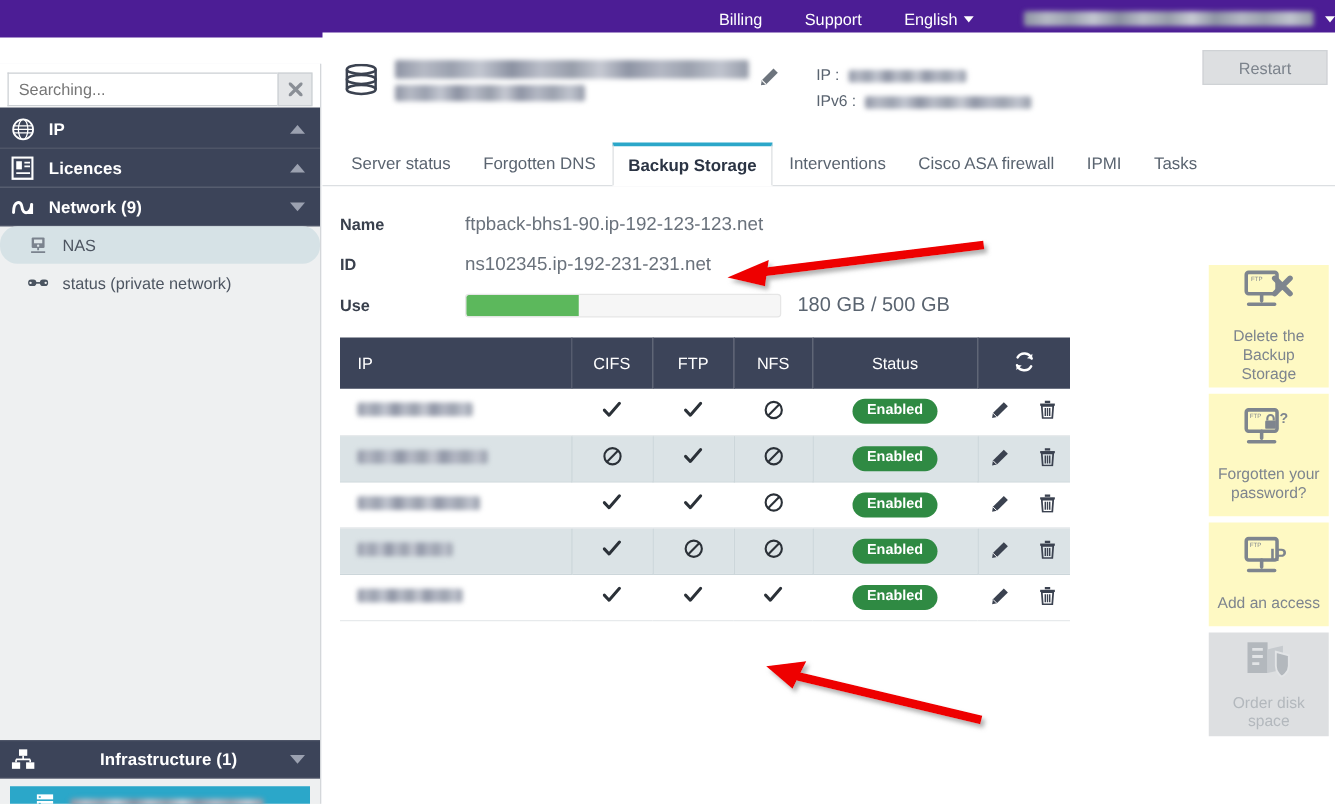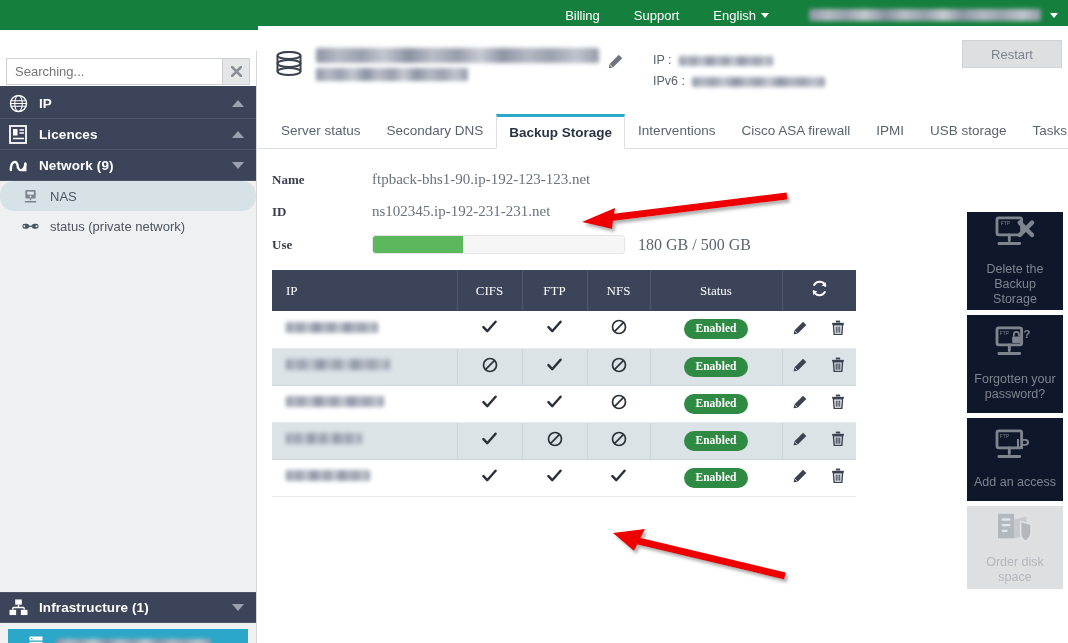--- a/index.html
+++ b/index.html
@@ -7,23 +7,22 @@
     width: 1068px; height: 643px;
     font-family: "Liberation Sans", sans-serif;
     background: #ffffff;
     overflow: hidden;
   }
   #app { position: relative; width: 1068px; height: 643px; }
 
   
   .topbar {
     position: absolute; top: 0; left: 0; width: 1068px; height: 30px;
-    background: #15803d;
+    background: #4c1d95;
     display: flex; align-items: center; justify-content: flex-end;
-    padding-right: 10px;
   }
   .topbar-link {
     color: #ffffff; font-size: 13px; margin-right: 34px;
     text-decoration: none; white-space: nowrap;
   }
   .topbar-lang { color:#ffffff; font-size:13px; margin-right: 40px; display:flex; align-items:center; gap:5px;}
   .caret-down {
     width: 0; height: 0; border-left: 4px solid transparent;
     border-right: 4px solid transparent; border-top: 5px solid #ffffff;
     display: inline-block;
@@ -98,21 +97,21 @@
 
   .tabs { display: flex; align-items: flex-end; margin-top: 22px; padding-left: 10px;
           border-bottom: 1px solid #dcdfe2; height: 35px; position: relative; }
   .tab { font-size: 13.5px; color: #5a6470; padding: 0 13px; line-height: 34px; cursor: pointer; white-space:nowrap;}
   .tab.active {
     color: #2b3444; font-weight: bold; background: #fff;
     border: 1px solid #dcdfe2; border-bottom: 1px solid #fff;
     border-top: 3px solid #2ba7c9; margin-bottom: -1px; line-height: 31px; padding: 0 12px;
   }
 
-  .content { position: relative; padding: 22px 0 0 14px; font-family: Liberation Serif, serif; }
+  .content { position: relative; padding: 22px 0 0 14px; }
 
   .info-row { display: flex; align-items: center; margin-bottom: 15px; }
   .info-label { width: 100px; font-size: 13px; font-weight: bold; color: #39404d; }
   .info-value { font-size: 15px; color: #6a727c; }
   .progress-outer {
     width: 253px; height: 19px; background: #f6f6f6; border:1px solid #e6e6e6;
     border-radius: 3px; overflow: hidden;
   }
   .progress-inner { height: 100%; background: #5cb85c; border-radius: 2px 0 0 2px; }
   .usage-text { font-size: 16px; color: #5a6470; margin-left: 13px; }
@@ -134,21 +133,21 @@
   table.acl tbody td.ip-cell { text-align: left; padding-left: 14px; }
   .badge-enabled {
     display: inline-block; background: #2f8a43; color: #ffffff; font-size: 11.5px;
     font-weight: bold; border-radius: 11px; padding: 3px 12px 4px 12px; line-height: 13px;
   }
   .icon-btn { cursor: pointer; display:inline-flex; align-items:center; justify-content:center;}
 
   
   .actions { position: absolute; right: 5px; top: 186px; width: 96px; }
   .action-btn {
-    width: 96px; background: #0f172a; margin-bottom: 5px;
+    width: 96px; background: #fef9c3; margin-bottom: 5px;
     display: flex; flex-direction: column; align-items: center; justify-content: center;
     color: #7e858e; font-size: 12.5px; text-align: center; line-height: 15px;
     padding: 9px 4px 9px 4px; cursor: pointer;
   }
   .action-btn.disabled { color: #b3b8bd; cursor: default; background:#dddfe1; }
   .action-btn .a-ico { margin-bottom: 6px; }
 
   
   .arrow-layer { position: absolute; top:0; left:0; width: 1068px; height: 643px; pointer-events: none; }
 </style>
@@ -235,21 +234,21 @@
           <rect x="10.5" y="2" width="7" height="5.5" rx="2.6" fill="#4a5460"></rect>
           <rect x="6.8" y="4.1" width="4.5" height="1.4" fill="#4a5460"></rect>
           <circle cx="2.6" cy="4.75" r="1" fill="#eef0f1"></circle>
           <circle cx="15.4" cy="4.75" r="1" fill="#eef0f1"></circle>
         </svg>
       </span>
       <span>status (private network)</span>
     </div>
 
     <div class="sidebar-bottom">
-      <div class="nav-group" style="border-top:1px solid #4e5568;">
+      <div class="nav-group" style="border-top:1px solid #4e5568;gap:41px;">
         <span class="g-icon">
           <svg width="19" height="17" viewBox="0 0 20 18">
             <rect x="6.5" y="0.5" width="7" height="5.5" fill="#fff"></rect>
             <rect x="0.5" y="11.5" width="7" height="5.5" fill="#fff"></rect>
             <rect x="12.5" y="11.5" width="7" height="5.5" fill="#fff"></rect>
             <path d="M10 6 V9 M4 9 H16 M4 9 V11.5 M16 9 V11.5" stroke="#fff" stroke-width="1.4"></path>
           </svg>
         </span>
         <span class="g-label">Infrastructure (1)</span>
         <span class="tri-down"></span>
@@ -300,26 +299,25 @@
         <div style="display:flex;align-items:center;gap:7px;">
           <span class="lbl">IPv6 :</span>
           <span class="blur-bar" style="width:133px;height:10px;display:inline-block;"></span>
         </div>
       </div>
       <div class="restart-btn">Restart</div>
     </div>
 
     <div class="tabs">
       <div class="tab">Server status</div>
-      <div class="tab">Secondary DNS</div>
+      <div class="tab">Forgotten DNS</div>
       <div class="tab active">Backup Storage</div>
       <div class="tab">Interventions</div>
       <div class="tab">Cisco ASA firewall</div>
       <div class="tab">IPMI</div>
-      <div class="tab">USB storage</div>
       <div class="tab">Tasks</div>
     </div>
 
     <div class="content">
 
       <div class="info-row">
         <div class="info-label">Name</div>
         <div class="info-value">ftpback-bhs1-90.ip-192-123-123.net</div>
       </div>
 

